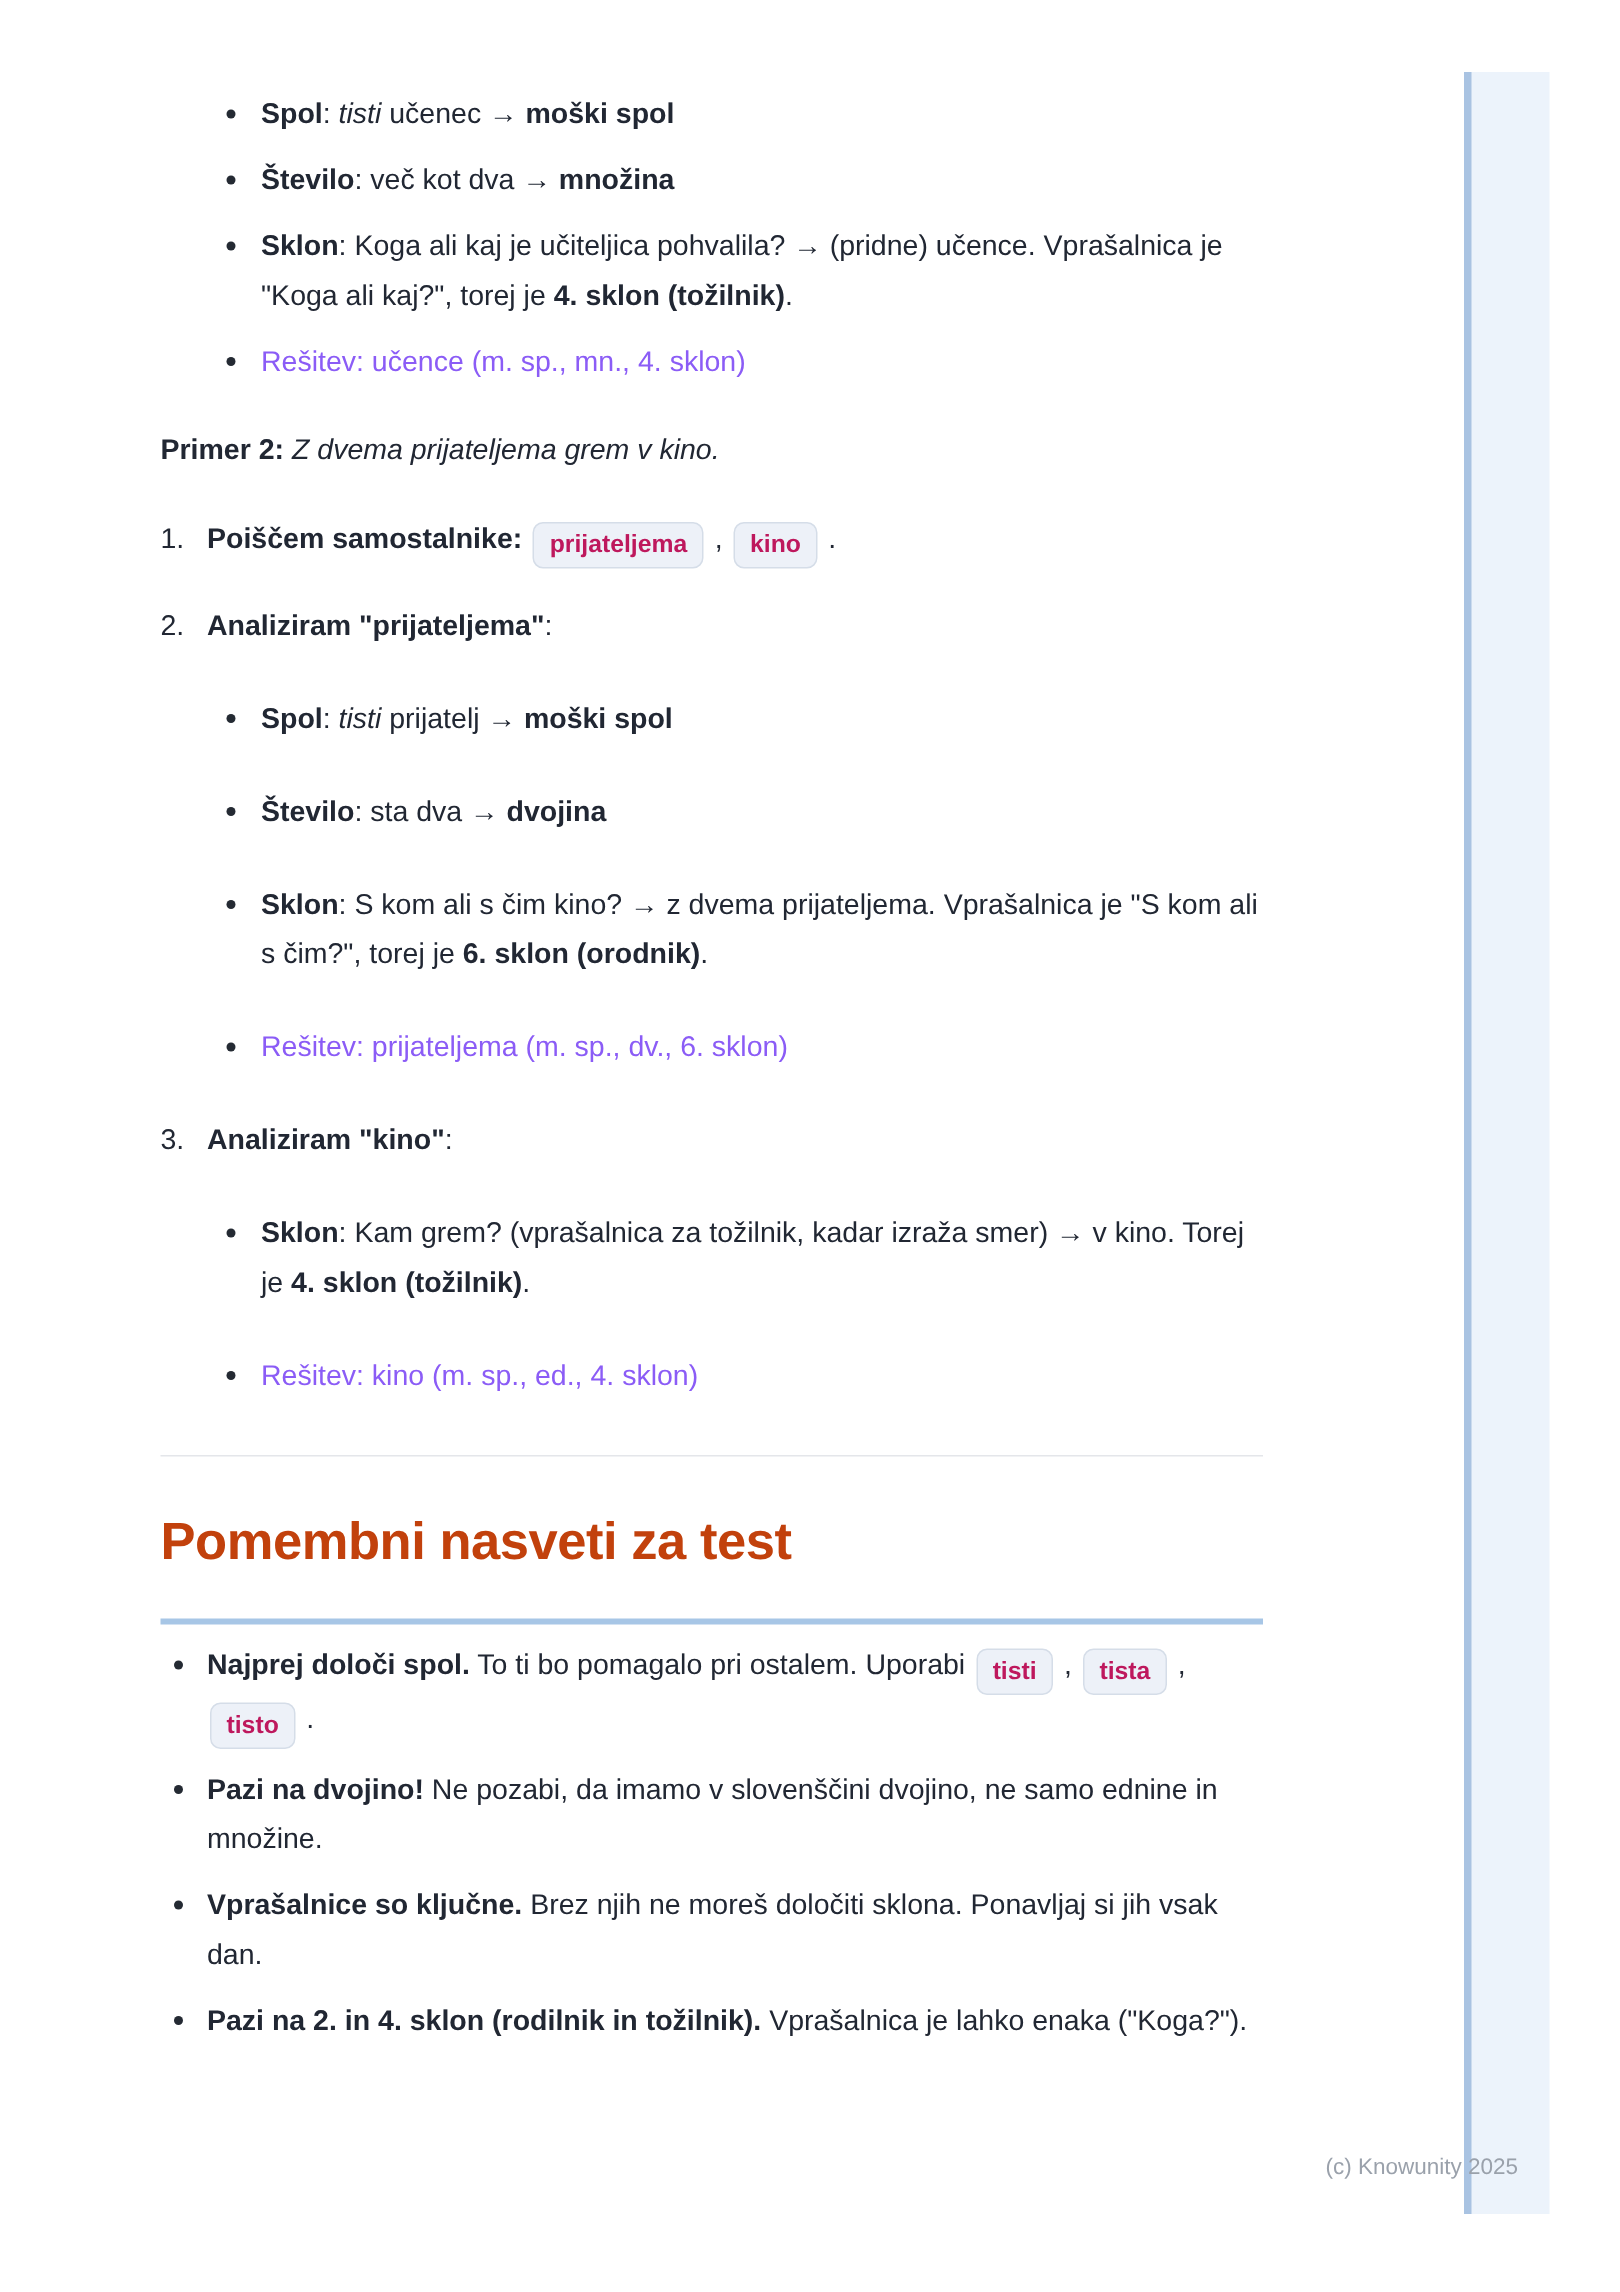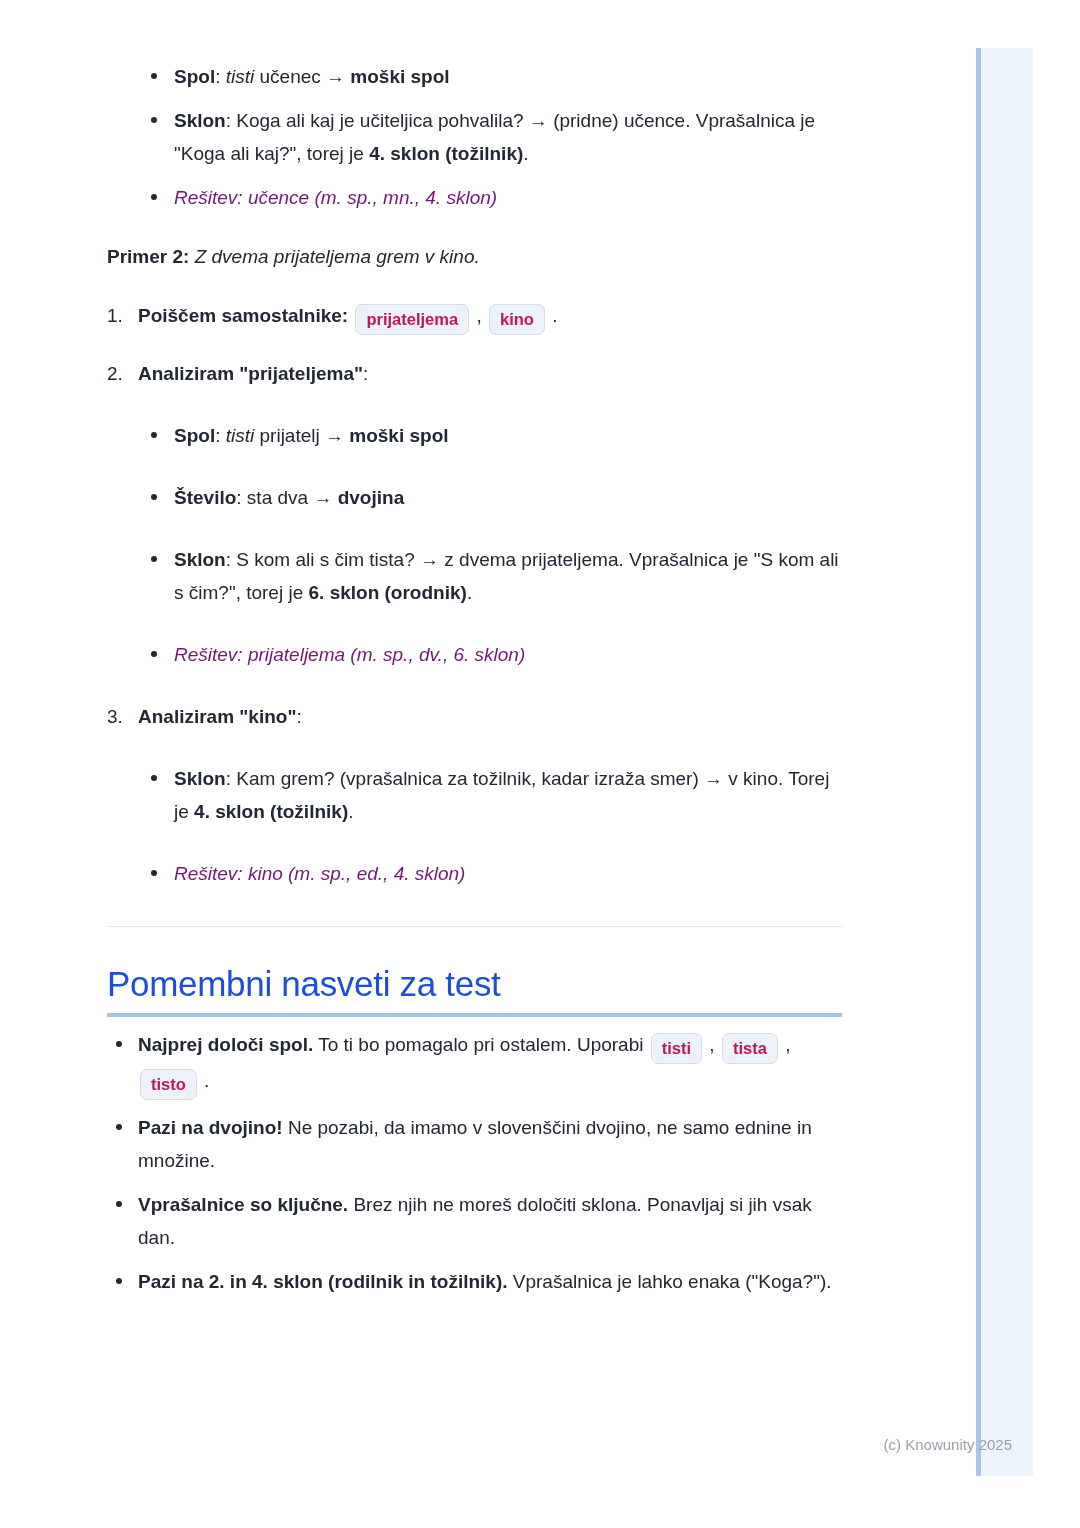--- a/index.html
+++ b/index.html
@@ -10,21 +10,21 @@
     color:#212733;
   }
   .content{
     position:absolute;left:107px;top:0;width:735px;
     padding-top:40px;
     font-size:19px;line-height:33px;
     z-index:1;
   }
   .b{font-weight:700;}
   .i{font-style:italic;}
-  .m{font-style:italic;color:#701a75;text-align:center;}
+  .m{color:#8b5cf6;text-align:center;}
 
   .list{margin:20px 0;}
   .item{position:relative;margin:11px 0;}
   .item-body{display:block;}
 
   
   .ul-top > .item{padding-left:31px;}
   .ul-top > .item > .dot{left:9px;}
   
   .ul-indent > .item{padding-left:67px;}
@@ -40,23 +40,23 @@
   .ul-circle{margin:10px 0 0;}
   .ul-circle > .item{padding-left:33px;margin:6px 0;}
   .ul-circle > .item > .circ{left:13px;}
 
   .dot{position:absolute;top:13px;width:6px;height:6px;border-radius:50%;background:#242a33;}
   .circ{position:absolute;top:12px;width:8px;height:8px;border-radius:50%;border:1.5px solid #242a33;box-sizing:border-box;background:transparent;}
 
   .para{margin:26px 0;}
 
   .h1{
-    font-size:35px;line-height:42px;font-weight:400;color:#1d4ed8;
+    font-size:35px;line-height:42px;font-weight:700;color:#c2410c;
     letter-spacing:-0.3px;
-    margin:36px 0 0;padding-bottom:8px;
+    margin:36px 0 0;padding-bottom:30px;
     border-bottom:4px solid #a7c6e6;
   }
   .h1 + .list{margin-top:8px;}
 
   .divider{height:1px;background:#e4e6ea;margin:36px 0 0;}
 
   .chip{
     font-family:Liberation Sans, sans-serif;
     font-weight:700;font-size:16.5px;line-height:24px;
     color:#be185d;background:#edf1f8;
@@ -81,20 +81,24 @@
 <body>
 
 <div class="content">
     <div class="list ul-indent">
       <div class="item">
         <span class="dot"></span>
         <span class="item-body"><span class="b">Spol</span><span class="">: </span><span class="i">tisti</span><span class=""> učenec → </span><span class="b">moški spol</span></span>
       </div>
       <div class="item">
         <span class="dot"></span>
+        <span class="item-body"><span class="b">Število</span><span class="">: več kot dva → </span><span class="b">množina</span></span>
+      </div>
+      <div class="item">
+        <span class="dot"></span>
         <span class="item-body"><span class="b">Sklon</span><span class="">: Koga ali kaj je učiteljica pohvalila? → (pridne) učence. Vprašalnica je "Koga ali kaj?", torej je </span><span class="b">4. sklon (tožilnik)</span><span class="">.</span></span>
       </div>
       <div class="item">
         <span class="dot"></span>
         <span class="item-body"><span class="m">Rešitev: učence (m. sp., mn., 4. sklon)</span></span>
       </div>
     </div>
     <p class="para"><span class="b">Primer 2:</span><span class=""> </span><span class="i">Z dvema prijateljema grem v kino.</span></p>
     <div class="list ol-list">
       <div class="item">
@@ -108,21 +112,21 @@
           <div class="item">
             <span class="dot"></span>
             <span class="item-body"><span class="b">Spol</span><span class="">: </span><span class="i">tisti</span><span class=""> prijatelj → </span><span class="b">moški spol</span></span>
           </div>
           <div class="item">
             <span class="dot"></span>
             <span class="item-body"><span class="b">Število</span><span class="">: sta dva → </span><span class="b">dvojina</span></span>
           </div>
           <div class="item">
             <span class="dot"></span>
-            <span class="item-body"><span class="b">Sklon</span><span class="">: S kom ali s čim tista? → z dvema prijateljema. Vprašalnica je "S kom ali s čim?", torej je </span><span class="b">6. sklon (orodnik)</span><span class="">.</span></span>
+            <span class="item-body"><span class="b">Sklon</span><span class="">: S kom ali s čim kino? → z dvema prijateljema. Vprašalnica je "S kom ali s čim?", torej je </span><span class="b">6. sklon (orodnik)</span><span class="">.</span></span>
           </div>
           <div class="item">
             <span class="dot"></span>
             <span class="item-body"><span class="m">Rešitev: prijateljema (m. sp., dv., 6. sklon)</span></span>
           </div>
         </div>
       </div>
       <div class="item">
         <span class="num">3.</span>
         <span class="item-body"><span class="b">Analiziram "kino"</span><span class="">:</span></span>

